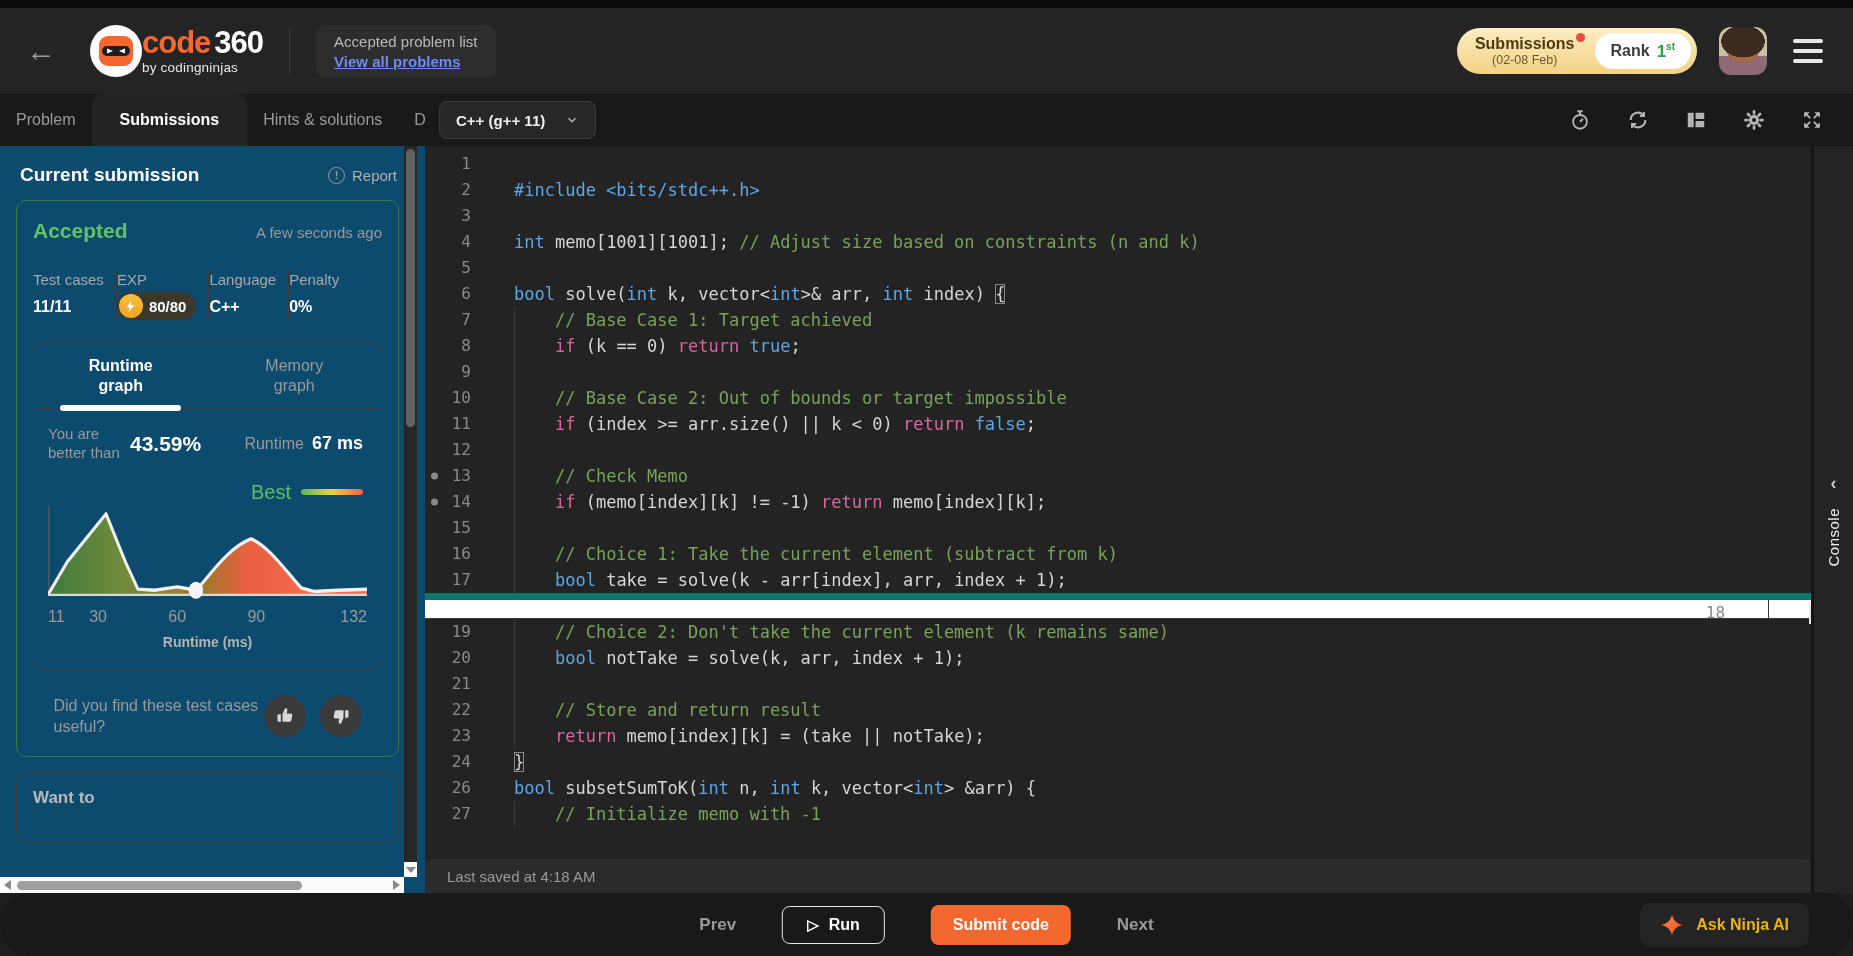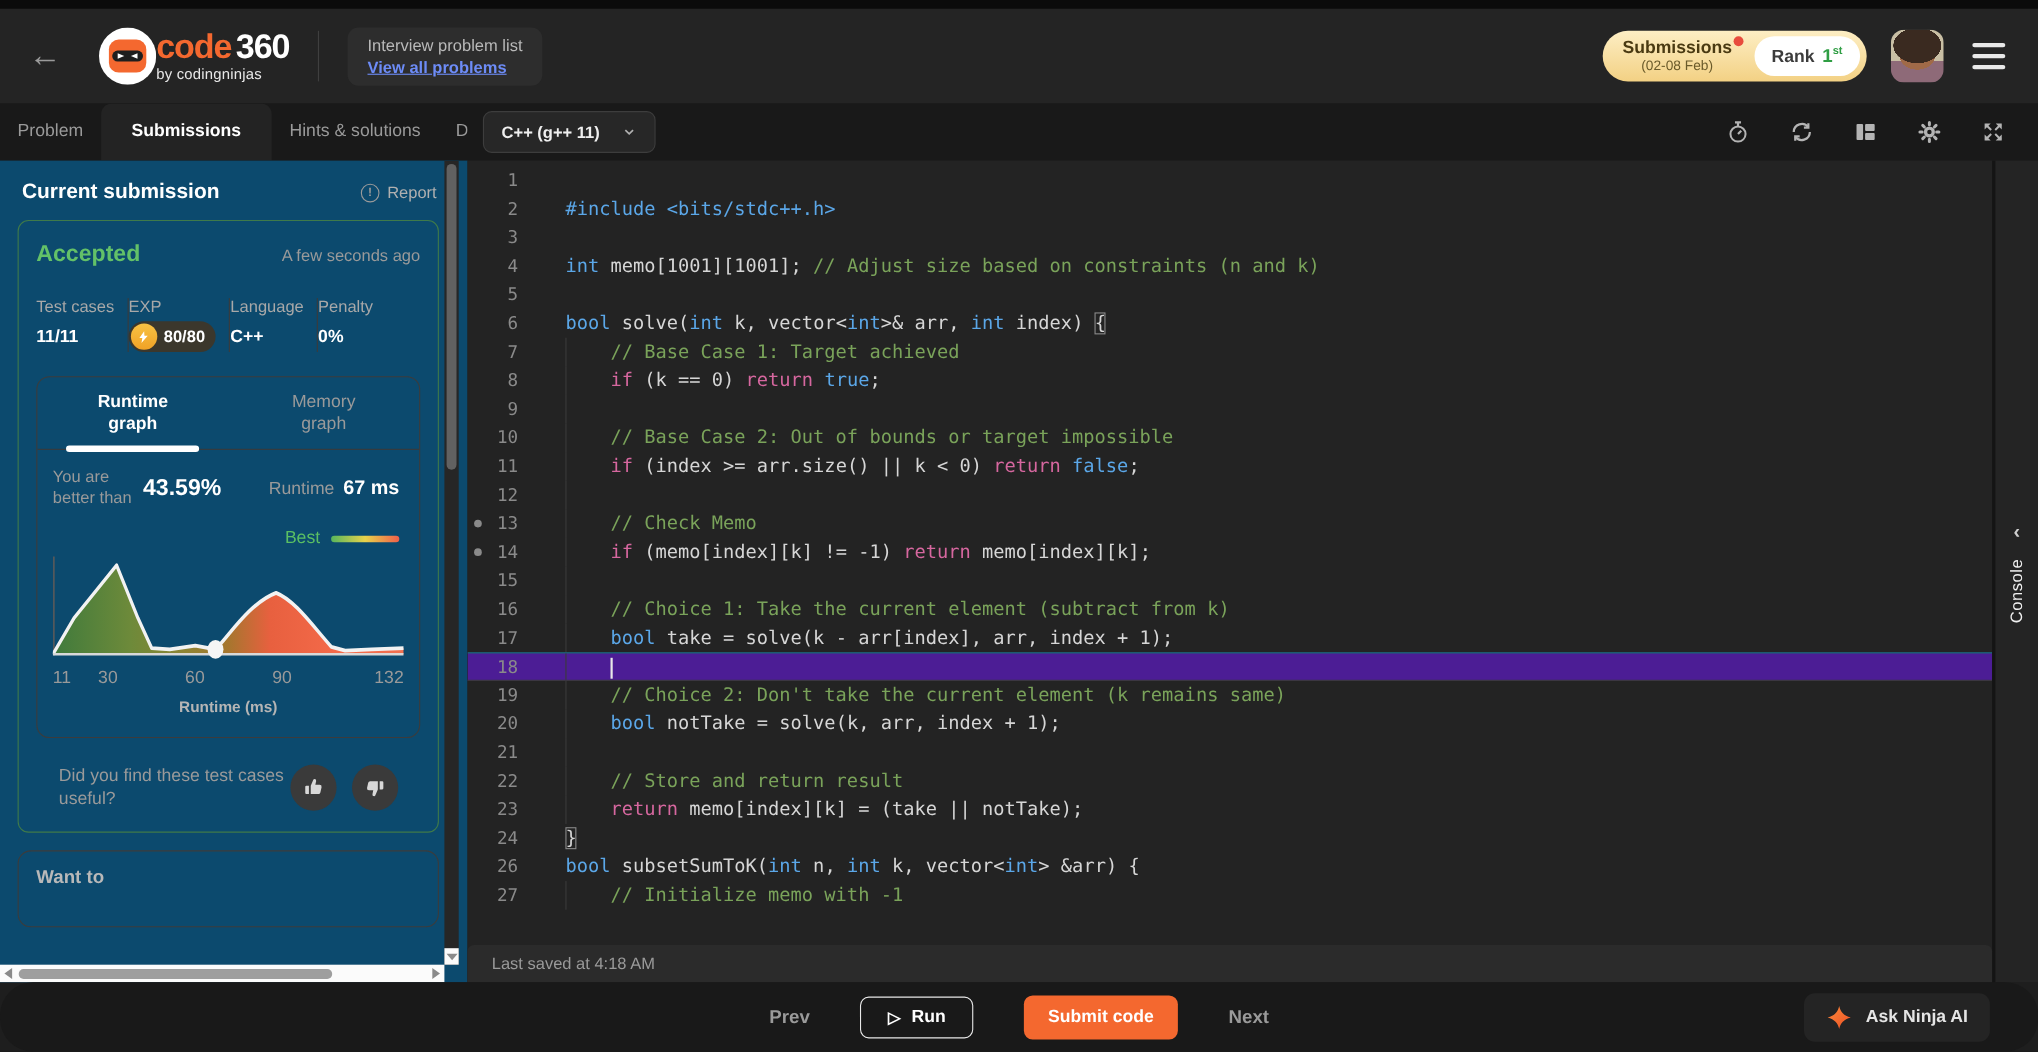--- a/index.html
+++ b/index.html
@@ -86,21 +86,21 @@
   .graph-tab.active::after { content:''; position:absolute; left:15%; right:15%; bottom:-3px; height:6px;
     border-radius:4px; background:#ffffff; }
   .perf-row { display:flex; align-items:center; padding:16px 14px 6px; gap:10px; }
   .better-label { color:#9a9a9a; font-size:15px; line-height:1.25; width:72px; }
   .better-value { color:#ffffff; font-size:21px; font-weight:bold; }
   .runtime-group { margin-left:auto; display:flex; align-items:baseline; gap:8px; padding-right:4px; }
   .runtime-label { color:#9a9a9a; font-size:16px; }
   .runtime-value { color:#ffffff; font-size:18px; font-weight:bold; }
   .chart-area { position:relative; padding:30px 14px 8px; }
   .chart-legend { position:absolute; top:12px; right:18px; display:flex; align-items:center; gap:10px; }
-  .legend-best { color:#5bbf63; font-size:16px; }
+  .legend-best { color:#5bbf63; font-size:20px; }
   .legend-grad { width:62px; height:6px; border-radius:3px; background:linear-gradient(90deg,#58b65c,#e8d24b,#f05f4a); }
   .chart-svg { width:100%; height:105px; display:block; }
   .tick-row { position:relative; height:24px; margin-top:4px; }
   .tick { position:absolute; top:0; color:#9a9a9a; font-size:16px; transform:translateX(-50%); }
   .tick.first { transform:none; }
   .tick.last { transform:translateX(-100%); }
   .xlabel { text-align:center; color:#b5b5b5; font-size:14px; font-weight:bold; padding:2px 0 12px; }
 
   .feedback-row { display:flex; align-items:center; justify-content:center; margin-top:24px; padding:0 2px; }
   .feedback-q { color:#9a9a9a; font-size:16px; line-height:1.35; width:210px; }
@@ -122,21 +122,21 @@
   .hscroll { position:absolute; left:0; right:21px; bottom:0; height:16px; background:#fbfbfb;
     display:flex; align-items:center; padding:0 4px; gap:6px; }
   .tri-left { width:0; height:0; border-top:5px solid transparent; border-bottom:5px solid transparent; border-right:7px solid #8a8a8a; cursor:pointer; }
   .tri-right { width:0; height:0; border-top:5px solid transparent; border-bottom:5px solid transparent; border-left:7px solid #8a8a8a; cursor:pointer; }
   .hscroll-thumb { height:9px; border-radius:5px; background:#9e9e9e; flex:1; max-width:72%; cursor:pointer; }
 
   
   .editor-col { flex:1; display:flex; flex-direction:column; background:#232323; min-width:0; position:relative; }
   .code-area { flex:1; overflow:hidden; padding-top:5px; font-family:"DejaVu Sans Mono", monospace; font-size:17px; }
   .code-line { display:flex; height:26px; line-height:26px; position:relative; }
-  .code-line.current { background:#4c1d95; border-top:1px solid #0f766e; border-bottom:1px solid #3a3a3a; }
+  .code-line.current { background:#ffffff; border-top:7px solid #0f766e; border-bottom:1px solid #3a3a3a;justify-content:flex-end; }
   .ln { width:46px; flex-shrink:0; text-align:right; color:#8a8a8a; font-size:16px; user-select:none; }
   .lc { margin-left:43px; white-space:pre; position:relative; color:#d6d6d6; }
   .code-line.guide .lc::before { content:''; position:absolute; left:0; top:0; bottom:0; width:1px; background:#3a3a3a; }
   .code-line.dot::before { content:''; position:absolute; left:6px; top:50%; transform:translateY(-50%);
     width:7px; height:7px; border-radius:50%; background:#8a8a8a; }
   .tk-kw { color:#5ba7e8; }
   .tk-ctl { color:#d6679f; }
   .tk-com { color:#7aa35a; }
   .tk-pl { color:#d6d6d6; }
   .tk-box { color:#d6d6d6; outline:1px solid #8a8a8a; outline-offset:-1px; }
@@ -155,21 +155,21 @@
   .footer-center { position:absolute; left:50%; transform:translateX(-50%); display:flex; align-items:center; gap:46px; }
   .nav-text-btn { color:#9a9a9a; font-size:17px; font-weight:bold; cursor:pointer; }
   .run-btn { display:flex; align-items:center; gap:10px; border:1.5px solid #e8e8e8; border-radius:8px;
     padding:9px 24px; color:#ffffff; font-size:16px; font-weight:bold; cursor:pointer; background:transparent; }
   .run-play { font-size:15px; }
   .submit-btn { background:#f4682f; border:none; border-radius:8px; padding:11px 22px; color:#ffffff;
     font-size:16px; font-weight:bold; cursor:pointer; }
   .ask-ninja { position:absolute; right:44px; display:flex; align-items:center; gap:12px; background:#242424;
     border-radius:10px; padding:10px 20px; cursor:pointer; }
   .ask-ninja svg { width:24px; height:24px; }
-  .ask-ninja-label { color:#e5e5e5; font-size:16px; font-weight:bold; }
+  .ask-ninja-label { color:#eab308; font-size:16px; font-weight:bold; }
 </style>
 </head>
 <body>
 
 <div class="app">
   <div class="top-strip"></div>
 
   <div class="header">
     <span class="back-arrow">←</span>
     <div class="logo-wrap">
@@ -182,21 +182,21 @@
           <path d="m35 23.5-6 2.5 6 2.5z" fill="#ffffff"></path>
         </svg>
       </span>
       <span class="logo-text">
         <div class="l1"><span class="code">code</span><span class="n360">360</span></div>
         <div class="l2">by codingninjas</div>
       </span>
     </div>
     <div class="hdr-divider"></div>
     <div class="problem-list-box">
-      <div class="problem-list-title">Interview problem list</div>
+      <div class="problem-list-title">Accepted problem list</div>
       <div class="view-all">View all problems</div>
     </div>
     <div class="hdr-right">
       <div class="leaderboard-pill">
         <div class="lb-left">
           <div class="lb-title">Submissions</div>
           <span class="lb-dot"></span>
           <div class="lb-dates">(02-08 Feb)</div>
         </div>
         <div class="rank-pill">

